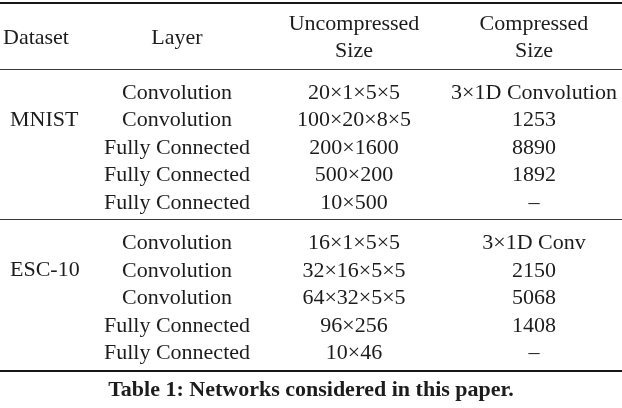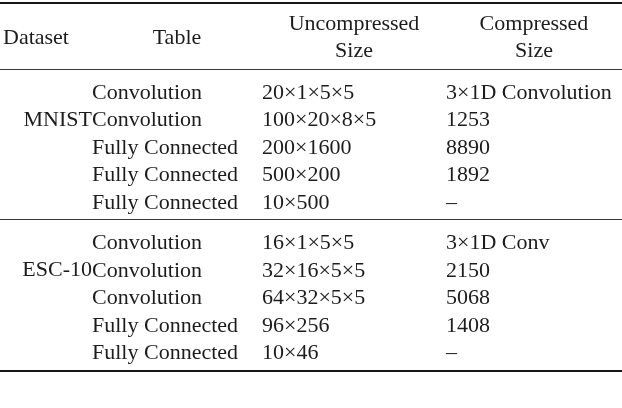--- a/index.html
+++ b/index.html
@@ -33,28 +33,28 @@
   }
   thead tr { border-bottom: 1.7px solid #3a3a3a; }
   th.two-line { white-space: pre-line; }
   th.col-dataset { text-align: left; padding-left: 3px; }
 
   tbody.row-group { border-bottom: 1.9px solid #3a3a3a; }
   tbody.row-group:last-of-type { border-bottom: none; }
   tbody td {
     height: 27.5px;
     line-height: 27.5px;
-    text-align: left;
+    text-align: center;
     vertical-align: middle;
     padding: 0;
   }
   tbody tr:first-child td { padding-top: 8px; }
   tbody tr:last-child td { padding-bottom: 4px; }
   td.dataset-cell {
-    text-align: right;
+    text-align: left;
     vertical-align: top;
     padding-left: 10px;
     font-family: Liberation Serif, serif;
   }
   td.dataset-cell .dataset-label-text {
     margin-top: 27px;
     line-height: 27.5px;
     display: block;
   }
   .caption {
@@ -75,21 +75,21 @@
     <colgroup>
       <col class="c-dataset">
       <col class="c-layer">
       <col class="c-uncompressed">
       <col class="c-compressed">
     </colgroup>
 
     <thead>
       <tr>
         <th class="col-dataset">Dataset</th>
-        <th>Table</th>
+        <th>Layer</th>
         <th class="two-line">Uncompressed
 Size</th>
         <th class="two-line">Compressed
 Size</th>
       </tr>
     </thead>
 
     <tbody class="row-group">
       <tr>
         <td class="dataset-cell" rowspan="5">
@@ -146,14 +146,15 @@
         <td>1408</td>
       </tr>
       <tr>
         <td>Fully Connected</td>
         <td>10×46</td>
         <td>–</td>
       </tr>
     </tbody>
   </table>
 
+  <div class="caption">Table 1: Networks considered in this paper.</div>
 
 </div>
 
 </body></html>

